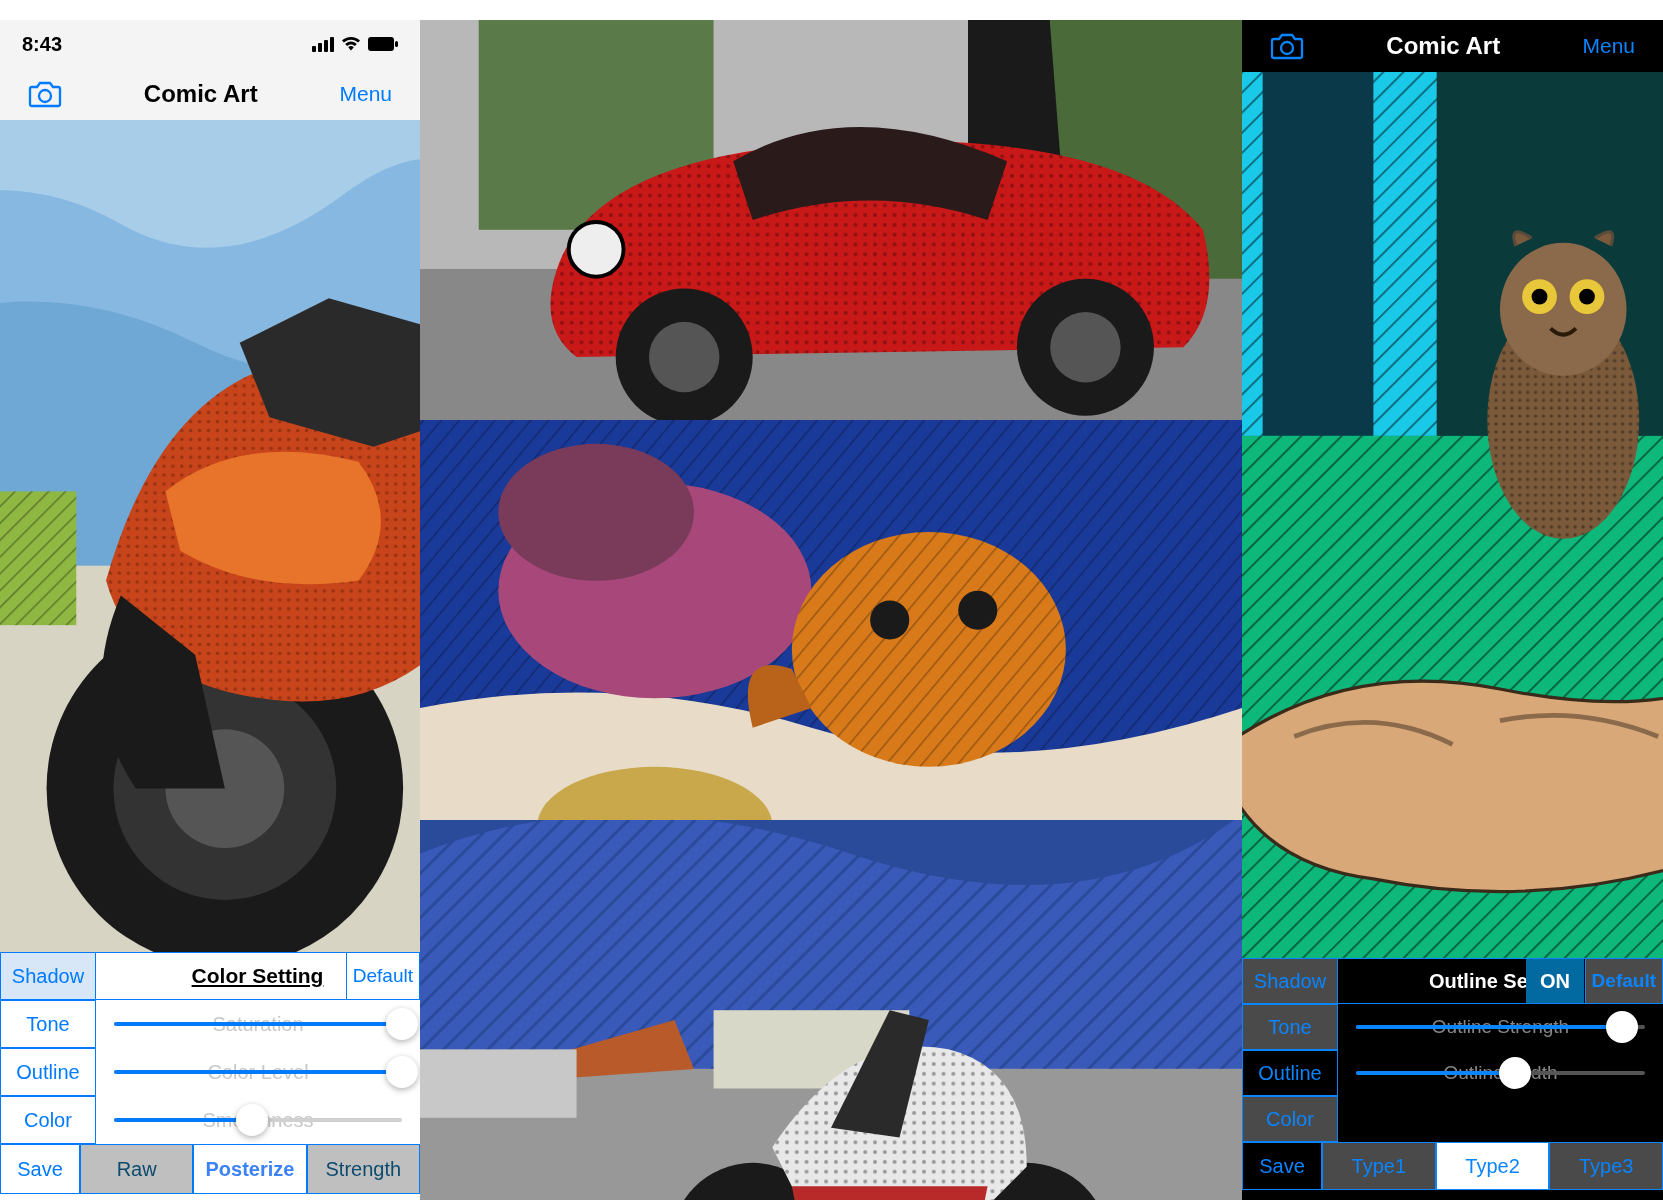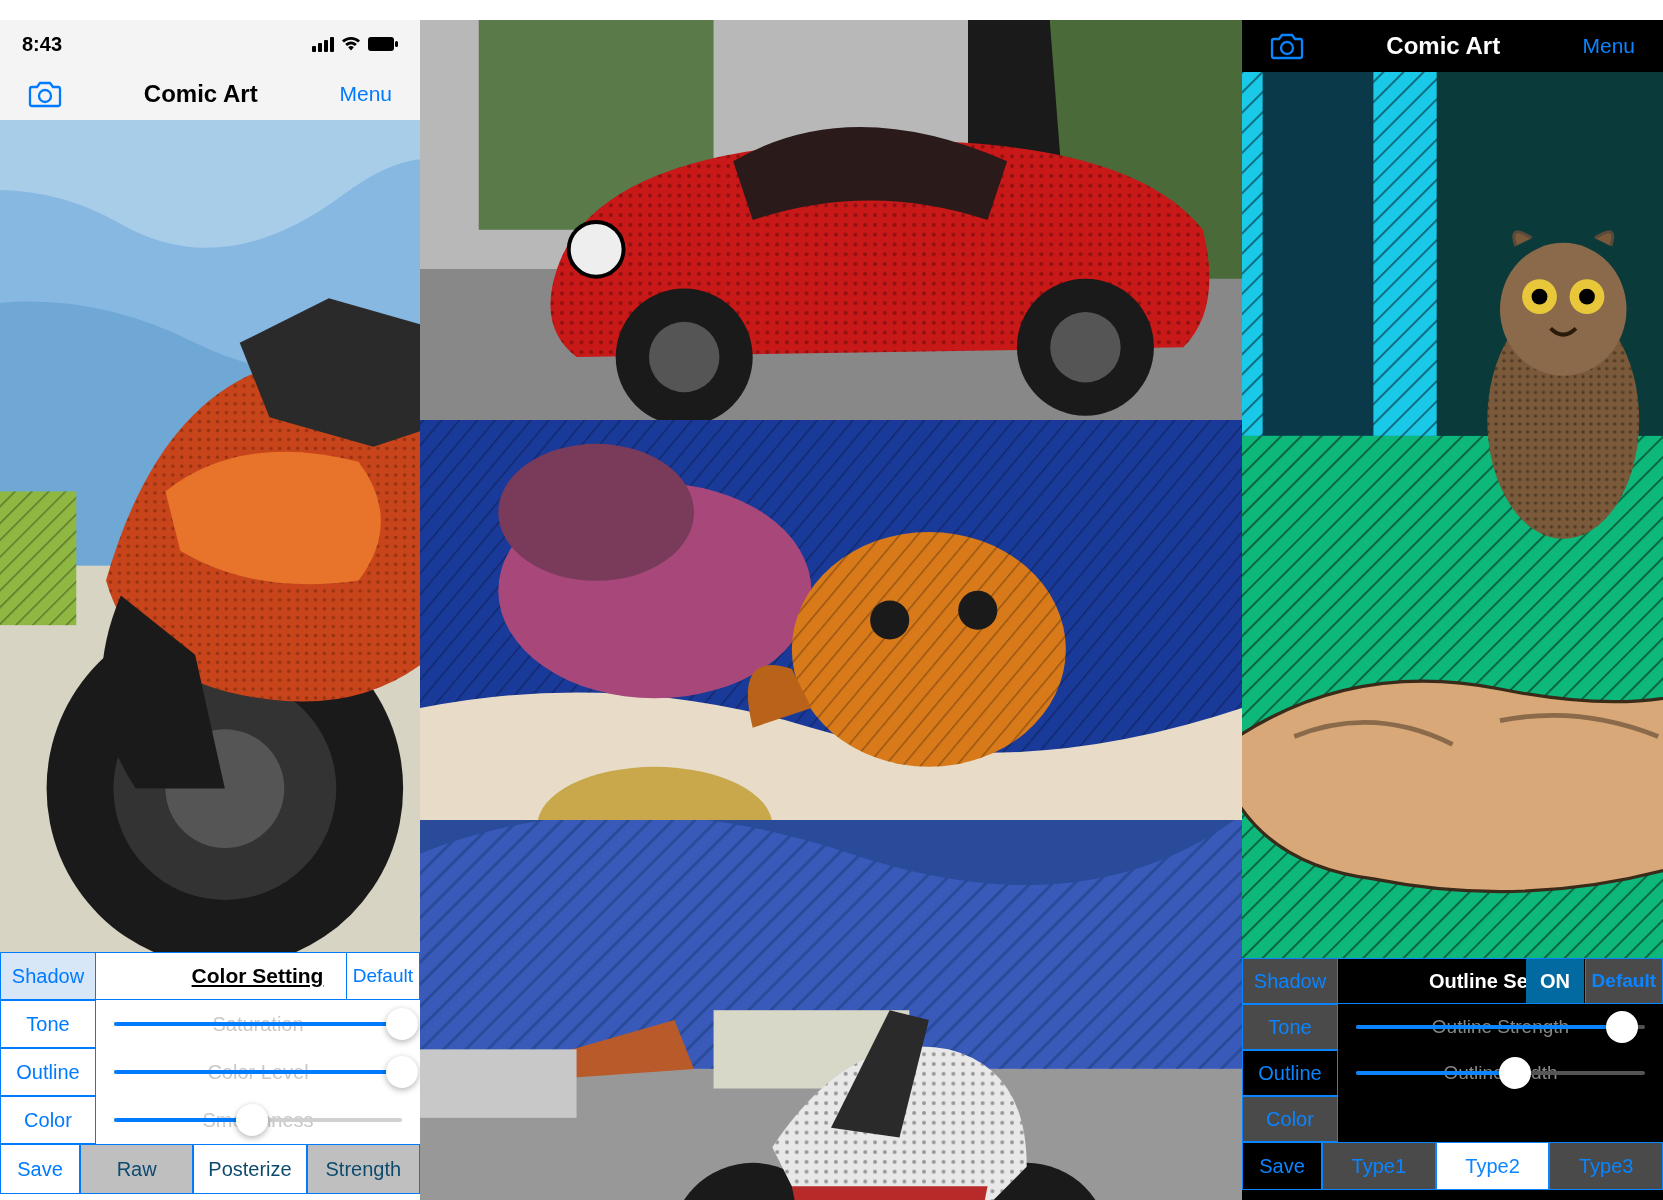--- a/index.html
+++ b/index.html
@@ -49,21 +49,21 @@
 .default-btn-light { position:absolute; right:0; top:0; bottom:0; display:flex; align-items:center; justify-content:center; padding: 0 6px; border-left:1px solid #007aff; color:#007aff; font-size:19px; cursor:pointer;}
 .slider-area-light { flex:1; display:flex; align-items:center; padding: 0 18px; position:relative;}
 .slider-label { position:absolute; left:50%; transform:translateX(-50%); color:#c8c8c8; font-size:20px; pointer-events:none; z-index:0;}
 .slider-track { height:4px; background:#d0d0d0; border-radius:2px; position:relative; width:100%; }
 .slider-fill { position:absolute; left:0; top:0; bottom:0; background:#007aff; border-radius:2px;}
 .slider-thumb { position:absolute; width:32px; height:32px; background:#fff; border-radius:50%; box-shadow:0 2px 6px rgba(0,0,0,0.3); top:50%; transform:translate(-50%,-50%);}
 .bottom-row-light { display:flex; height:50px; }
 .bottom-row-light .cell { flex:1; display:flex; align-items:center; justify-content:center; font-size:20px; border:1px solid #007aff; cursor:pointer;}
 .bottom-row-light .cell.save { color:#007aff; background:#fff; flex:0 0 80px;}
 .bottom-row-light .cell.gray { background:#bfbfbf; color:#0c4a6e;}
-.bottom-row-light .cell.active { background:#fff; color:#0c4a6e; font-weight:400;}
+.bottom-row-light .cell.active { background:#fff; color:#3b82f6; font-weight:700;}
 .home-ind { position:absolute; bottom:8px; left:50%; transform:translateX(-50%); width:150px; height:6px; border-radius:3px;}
 .home-ind.light{background:#000;} .home-ind.dark{background:#fff;}
 
 
 .controls-dark .ctrl-row { display:flex; height:46px;}
 .dtab { width:96px; display:flex; align-items:center;justify-content:center; background:#4a4a4a; color:#0a84ff; font-size:20px; border:1px solid #0a84ff; cursor:pointer;}
 .dtab.active { background:#000; }
 .panel-header-dark { flex:1; display:flex; align-items:center; justify-content:center; background:#000; color:#fff; border:1px solid #0a84ff; border-left:none; position:relative; font-weight:600; font-size:20px;}
 .on-toggle { position:absolute; right:78px; top:0; bottom:0; width:58px; display:flex;align-items:center;justify-content:center; background:#0369a1; color:#fff; font-weight:700; cursor:pointer;}
 .default-btn-dark { position:absolute; right:0; top:0; bottom:0; display:flex;align-items:center;justify-content:center; padding:0 6px; color:#0a84ff; border-left:1px solid #0a84ff; background:#4a4a4a; font-size:19px; cursor:pointer;}

